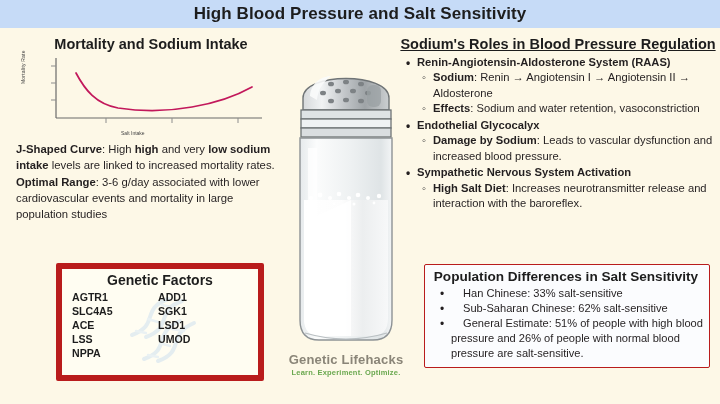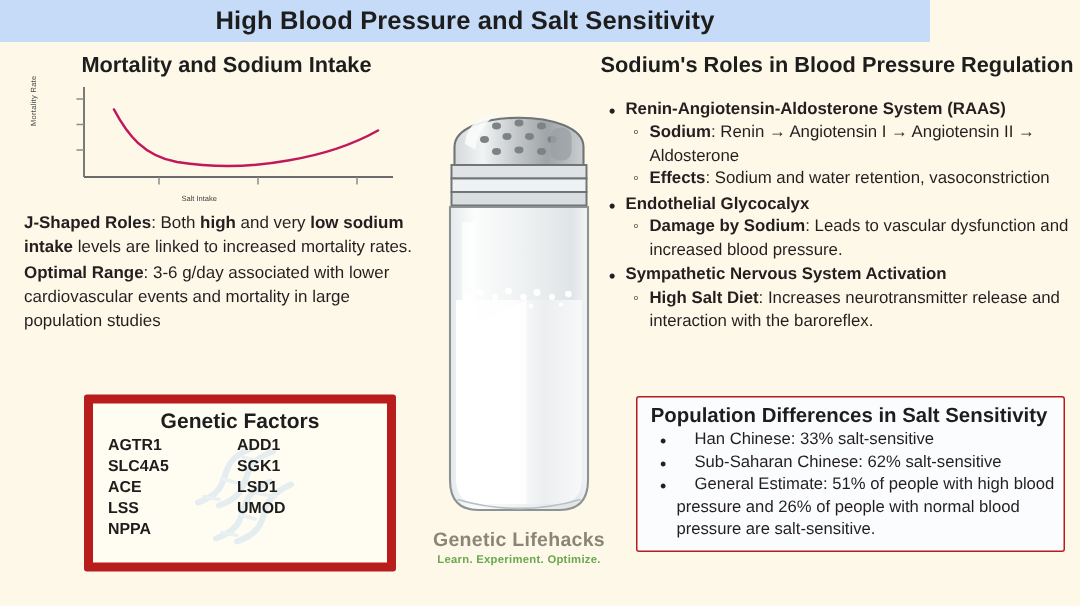--- a/index.html
+++ b/index.html
@@ -17,21 +17,21 @@
   .page {
     position: relative;
     width: 720px;
     height: 404px;
     background: #fdf8e7;
   }
   
   .header {
     position: absolute;
     left: 0; top: 0;
-    width: 620px;
+    width: 720px;
     height: 28px;
     background: #c6dbf7;
     display: flex;
     align-items: center;
     justify-content: center;
   }
   .header-title {
     font-size: 17px;
     font-weight: bold;
     color: #1d1d1d;
@@ -153,21 +153,22 @@
   .right-col {
     position: absolute;
     left: 400px; top: 36px;
     width: 316px;
   }
   .right-title {
     font-size: 14.5px;
     font-weight: bold;
     text-align: center;
     color: #1d1d1d;
-    margin-bottom: 14px;
+    margin-bottom: 3px;
+    text-decoration: underline;
   }
   ul.lvl1 {
     margin: 0;
     padding-left: 17px;
     list-style: none;
   }
   ul.lvl1 > li {
     position: relative;
     font-size: 11.2px;
     font-weight: bold;
@@ -264,21 +265,21 @@
         <line x1="66" y1="62" x2="66" y2="67" stroke="#8d8d8d" stroke-width="1"></line>
         <line x1="132" y1="62" x2="132" y2="67" stroke="#8d8d8d" stroke-width="1"></line>
         <line x1="198" y1="62" x2="198" y2="67" stroke="#8d8d8d" stroke-width="1"></line>
 
         <path d="M 36 17 C 45 34, 56 48, 78 52 C 104 56, 130 55, 152 51 C 176 47, 196 40, 212 31" fill="none" stroke="#c2185b" stroke-width="1.7" stroke-linecap="round"></path>
       </svg>
       <div class="chart-xlabel">Salt Intake</div>
     </div>
 
     <div class="body-text">
-      <p><b>J-Shaped Roles</b><span>: Both </span><b>high</b><span> and very </span><b>low sodium intake</b><span> levels are linked to increased mortality rates.</span></p>
+      <p><b>J-Shaped Curve</b><span>: High </span><b>high</b><span> and very </span><b>low sodium intake</b><span> levels are linked to increased mortality rates.</span></p>
       <p><b>Optimal Range</b><span>: </span><span>3-6 g/day associated with lower cardiovascular events and mortality in large population studies</span></p>
     </div>
   </div>
 
   <div class="genes-box">
     <div class="genes-title">Genetic Factors</div>
     <svg class="dna-watermark" width="76" height="76" viewBox="0 0 76 76">
       <g stroke="#cfe0ef" stroke-width="4" fill="none" stroke-linecap="round">
         <path d="M20 68 C 48 58, 28 42, 56 30"></path>
         <path d="M34 70 C 62 60, 42 44, 70 32"></path>

